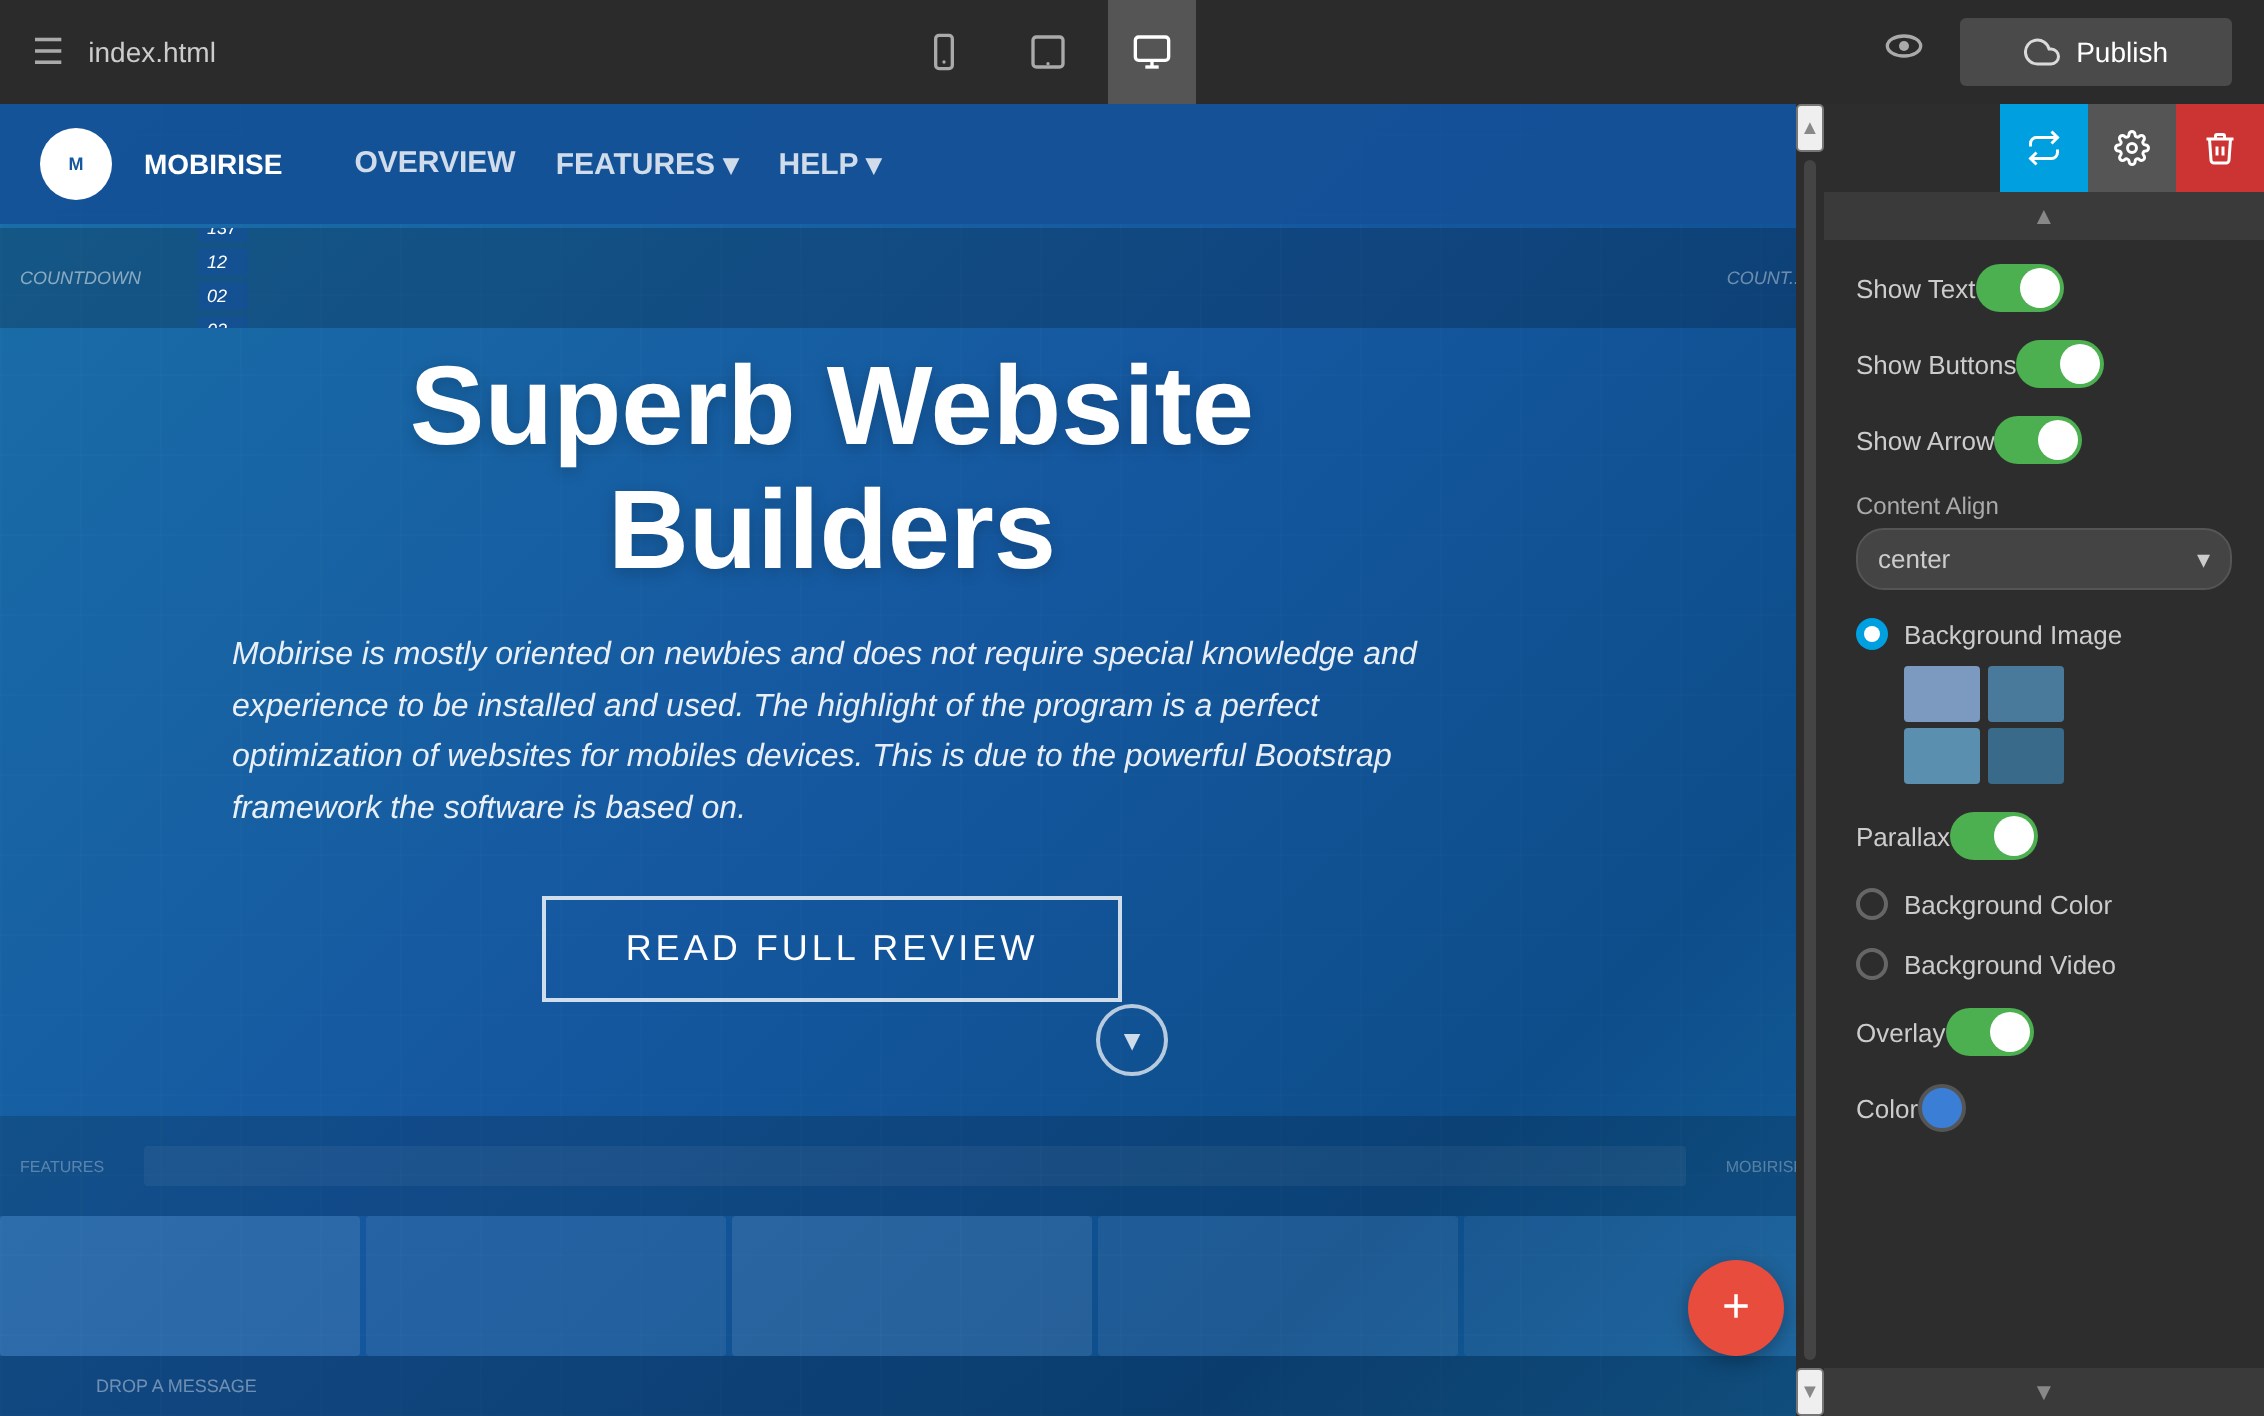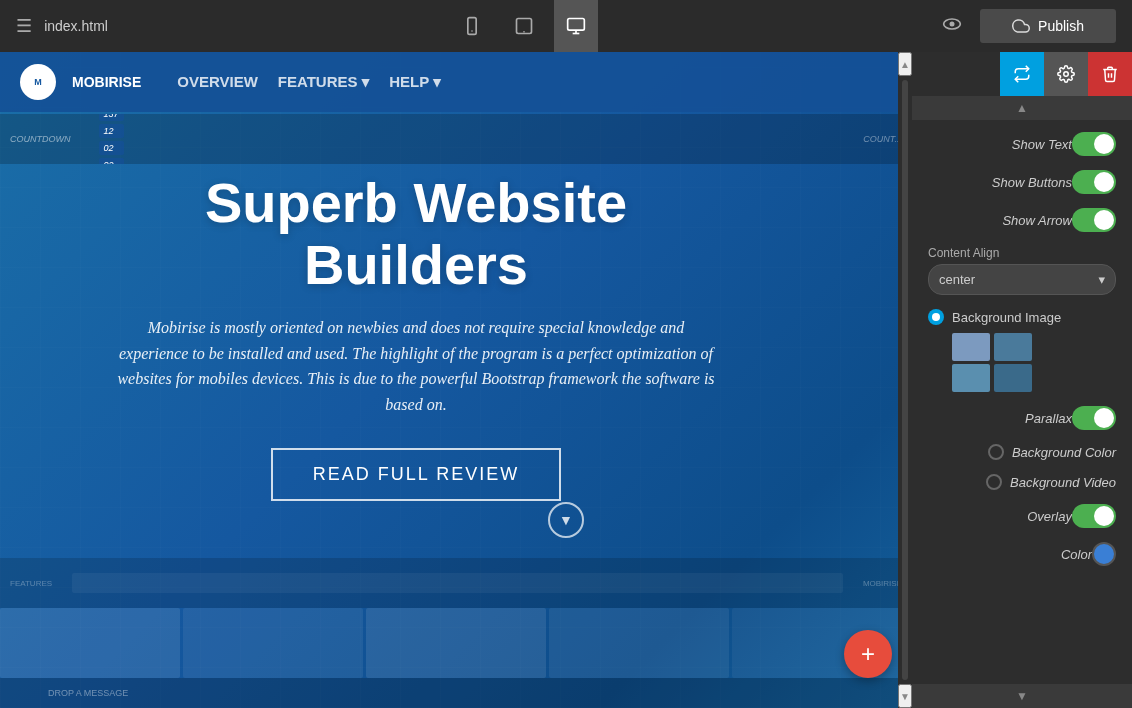--- a/index.html
+++ b/index.html
@@ -108,26 +108,25 @@
       font-weight: 900;
       color: #fff;
       text-align: center;
       line-height: 1.1;
       margin-bottom: 20px;
       text-shadow: 0 2px 8px rgba(0,0,0,0.2);
     }
     .hero-subtitle {
       font-size: 16px;
       color: rgba(255,255,255,0.9);
-      text-align: center;
+      text-align: left;
       font-style: italic;
       line-height: 1.6;
       max-width: 600px;
       margin-bottom: 30px;
-      font-family: Liberation Serif, serif;
     }
     .hero-cta {
       border: 2px solid rgba(255,255,255,0.8);
       color: #fff;
       background: transparent;
       padding: 14px 40px;
       font-size: 18px;
       letter-spacing: 2px;
       text-transform: uppercase;
       cursor: pointer;
@@ -186,22 +185,21 @@
       gap: 14px;
     }
     .panel-scroll::-webkit-scrollbar { width: 4px; }
     .panel-scroll::-webkit-scrollbar-track { background: #333; }
     .panel-scroll::-webkit-scrollbar-thumb { background: #555; }
 
     
     .panel-row {
       display: flex;
       align-items: center;
-      justify-content: flex-end;
-      font-style: italic;
+      justify-content: flex-start;
     }
     .panel-label {
       color: #ccc;
       font-size: 13px;
     }
 
     
     .toggle {
       width: 44px; height: 24px;
       border-radius: 12px;

